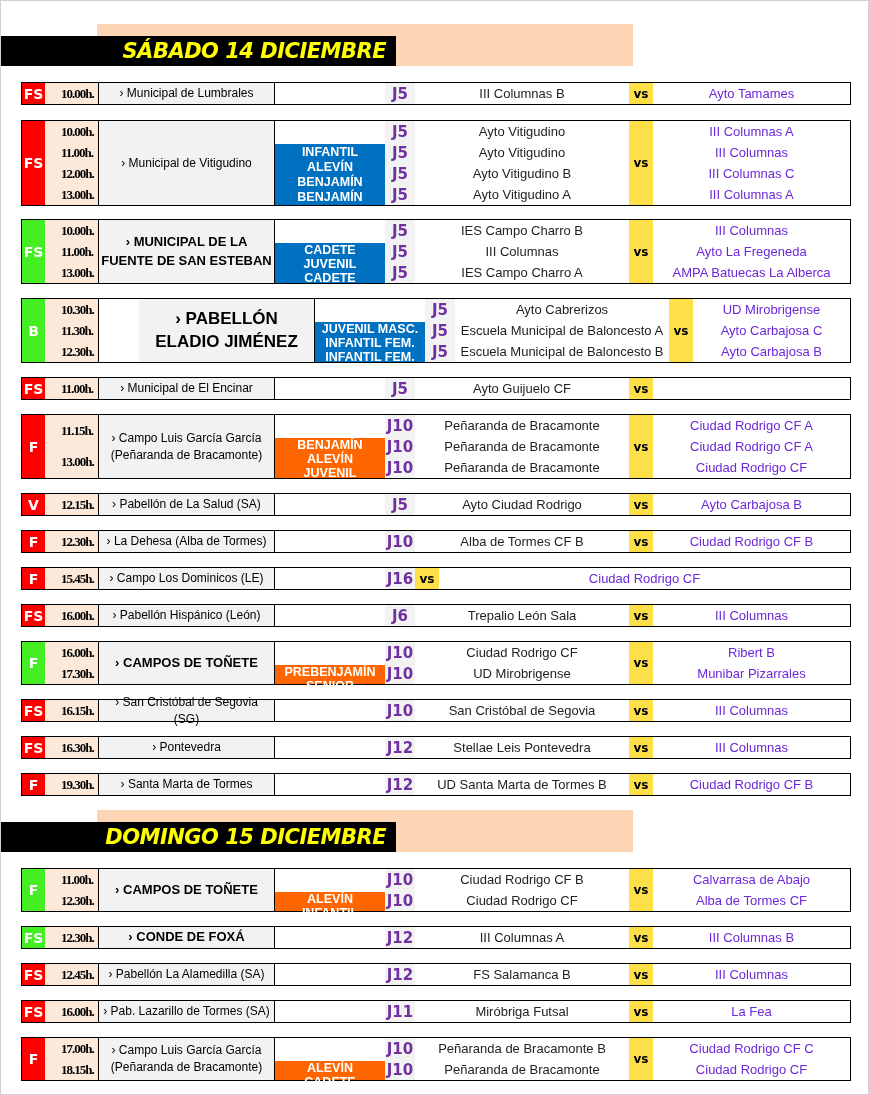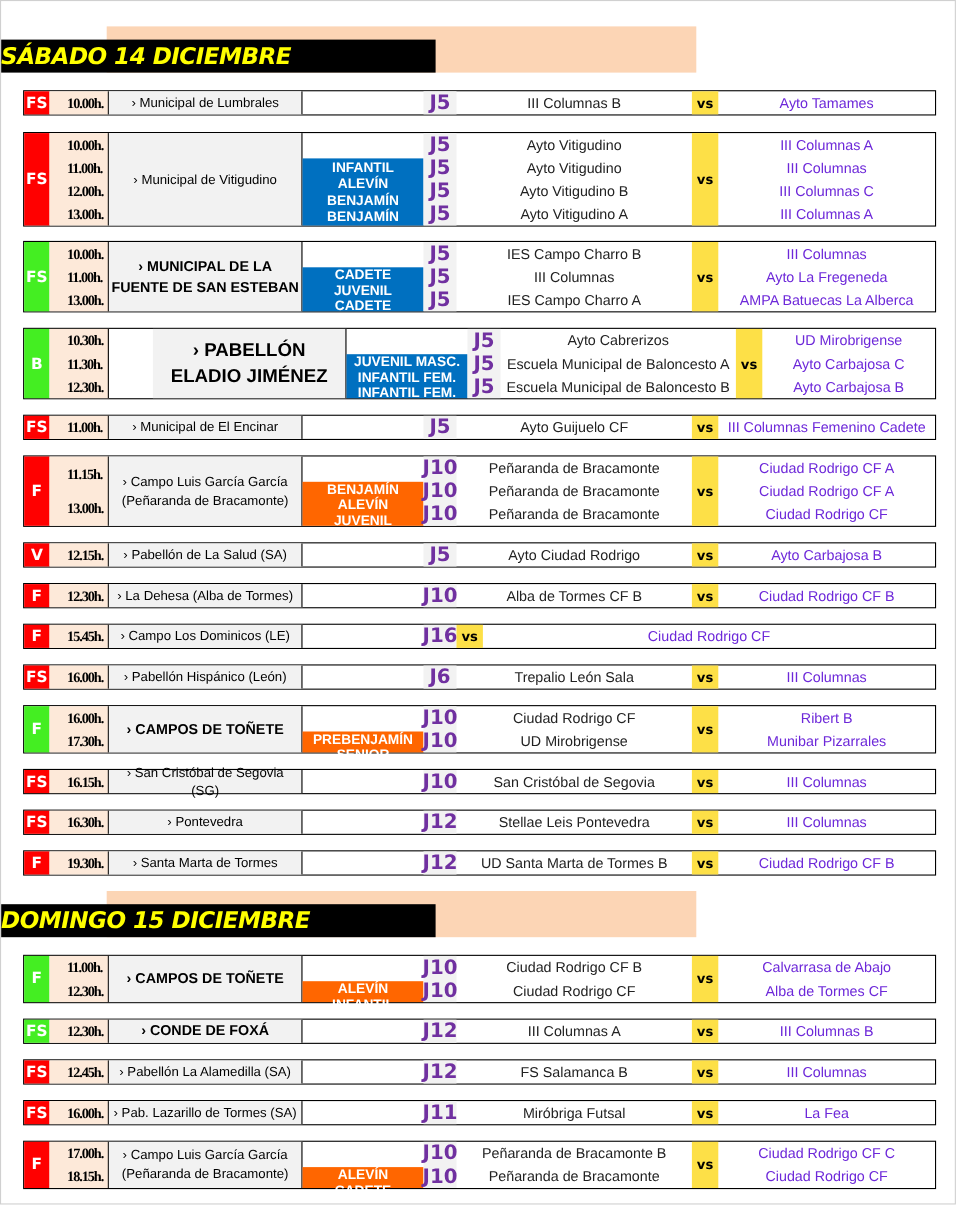--- a/index.html
+++ b/index.html
@@ -1,36 +1,36 @@
 <!DOCTYPE html>
 <html><head>
 <meta charset="utf-8">
 <style>
   * { box-sizing: border-box; margin: 0; padding: 0; }
   html, body { width: 869px; height: 1095px; background: #ffffff; overflow: hidden; }
   body { position: relative; font-family: "Liberation Sans", sans-serif; border: 1px solid #d0d0d0; }
   .day-banner { position: absolute; left: 0; width: 640px; height: 42px; }
   .day-banner .peach { position: absolute; left: 96px; top: 0; width: 536px; height: 42px; background: #fcd5b5; }
   .day-banner .black { position: absolute; left: 0; top: 12px; width: 395px; height: 30px; background: #000; }
-  .day-banner .title { position: absolute; left: 0; top: 12px; width: 395px; height: 30px; text-align: left; padding-right: 10px;
+  .day-banner .title { position: absolute; left: 0; top: 12px; width: 395px; height: 30px; text-align: right; padding-right: 10px;
     color: #ffff00; font-weight: bold; font-style: italic; font-size: 21px; line-height: 30px; font-family: "DejaVu Sans", sans-serif; letter-spacing: -0.5px; }
 
   .match { position: absolute; left: 20px; width: 830px; border: 1px solid #000; display: flex; background: #fff; }
   .col { display: flex; flex-direction: column; justify-content: space-around; align-items: center; }
   .sport { width: 23px; color: #fff; font-weight: bold; font-size: 14px; justify-content: center; font-family: "DejaVu Sans", sans-serif; }
   .sport.red { background: #ff0000; }
   .sport.green { background: #44ee22; }
   .time { width: 54px; background: #fde9d9; border-right: 1px solid #000; font-weight: bold; font-size: 13px; align-items: flex-start; padding-left: 16px; font-family: Liberation Serif, serif; letter-spacing: -1px; }
   .venue { width: 176px; background: #f2f2f2; border-right: 1px solid #000; font-size: 12px; text-align: center; justify-content: center; line-height: 1.4; padding: 0 2px; font-family: "Liberation Sans Narrow", "Liberation Sans", sans-serif; }
   .venue.big { font-weight: bold; font-size: 13px; }
   .venue.huge { font-weight: bold; font-size: 17px; line-height: 1.3; margin-left: 40px; }
   .cat { width: 110px; color: #fff; font-weight: bold; font-size: 12.5px; margin-top: 23px; }
   .cat.blue { background: #0070c0; }
   .cat.orange { background: #ff6600; }
-  .jor { width: 30px; background: #f2f2f2; color: #7030a0; font-weight: bold; font-size: 18px; font-family: "DejaVu Sans", sans-serif; }
+  .jor { width: 30px; background: #f2f2f2; color: #7030a0; font-weight: bold; font-size: 15px; font-family: "DejaVu Sans", sans-serif; }
   .home { width: 214px; font-size: 13px; color: #222; }
   .vs { width: 24px; background: #fde047; font-weight: bold; font-size: 12px; justify-content: center; font-family: "DejaVu Sans", sans-serif; }
   .away { flex: 1; font-size: 13px; color: #6d28d9; }
   .line { white-space: nowrap; }
 </style>
 </head>
 <body>
 
 <div id="root">
     <div class="day-banner" style="top: 23px;">
@@ -162,23 +162,20 @@
       <div class="col cat blue">
         <div class="line">INFANTIL FEM.</div>
       </div>
       <div class="col jor">
         <div class="line">J5</div>
       </div>
       <div class="col home">
         <div class="line">Ayto Guijuelo CF</div>
       </div>
       <div class="col vs">vs</div>
-      <div class="col away">
-        <div class="line">III Columnas Femenino Cadete</div>
-      </div>
     </div>
     <div class="match" style="top: 413px; height: 65px;">
       <div class="col sport red">F</div>
       <div class="col time">
         <div class="line">11.15h.</div>
         <div class="line">13.00h.</div>
       </div>
       <div class="col venue ">› Campo Luis García García (Peñaranda de Bracamonte)</div>
       <div class="col cat orange">
         <div class="line">BENJAMÍN</div>

